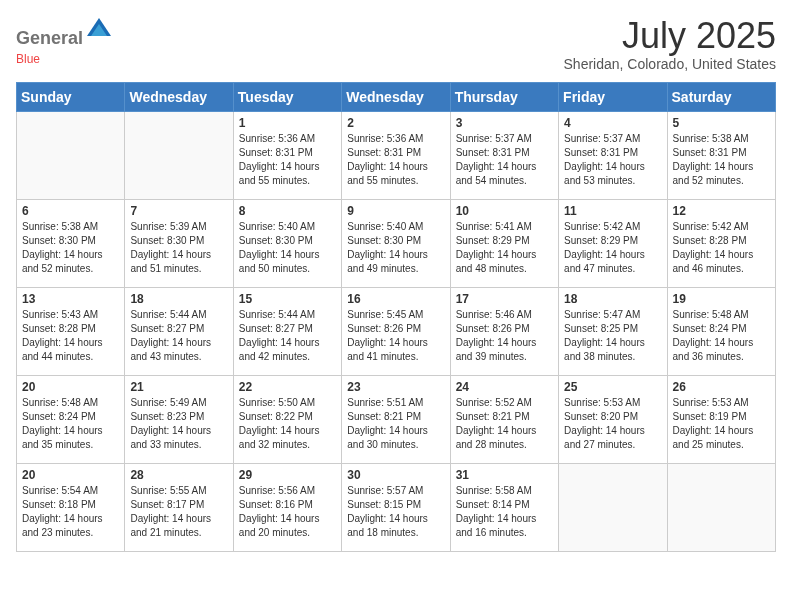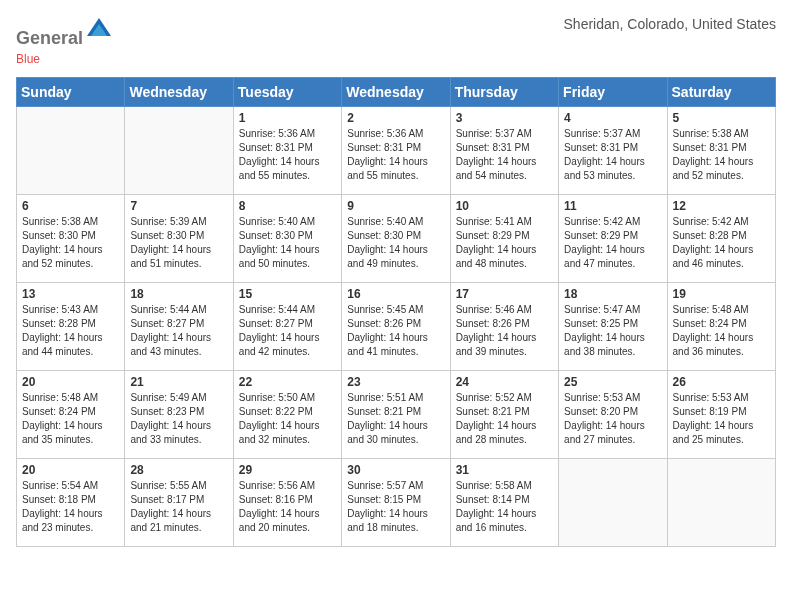--- a/index.html
+++ b/index.html
@@ -94,20 +94,21 @@
   <div class="logo">
     <span>
       <span class="logo-text-general">General</span><svg class="logo-icon" viewBox="0 0 28 28">
           <polygon points="14,2 26,20 2,20" fill="#1a6cb5"></polygon>
           <polygon points="14,8 22,20 6,20" fill="#3a9fd5"></polygon>
         </svg><br>
       <span class="logo-text-blue">Blue</span>
     </span>
   </div>
   <div class="title-block">
+    <div class="month-title">July 2025</div>
     <div class="location-title">Sheridan, Colorado, United States</div>
   </div>
 </div>
 
 <table class="calendar">
   <thead>
     <tr>
     <th>Sunday</th>
         <th>Wednesday</th>
         <th>Tuesday</th>

